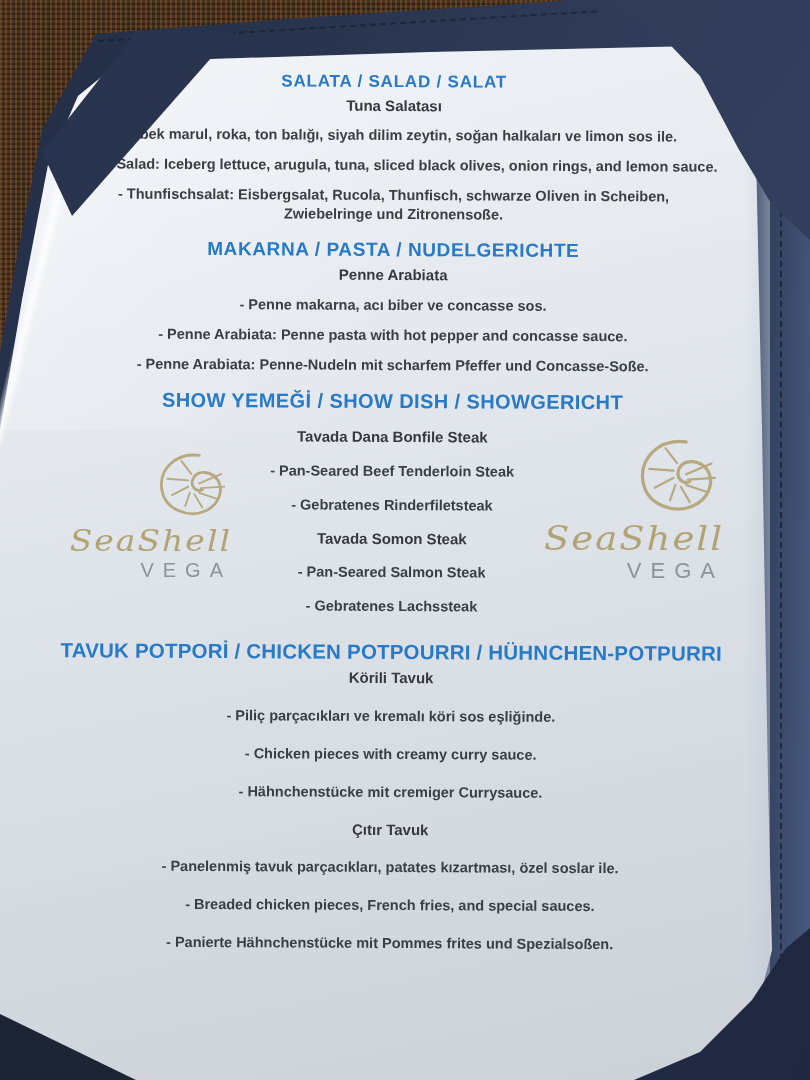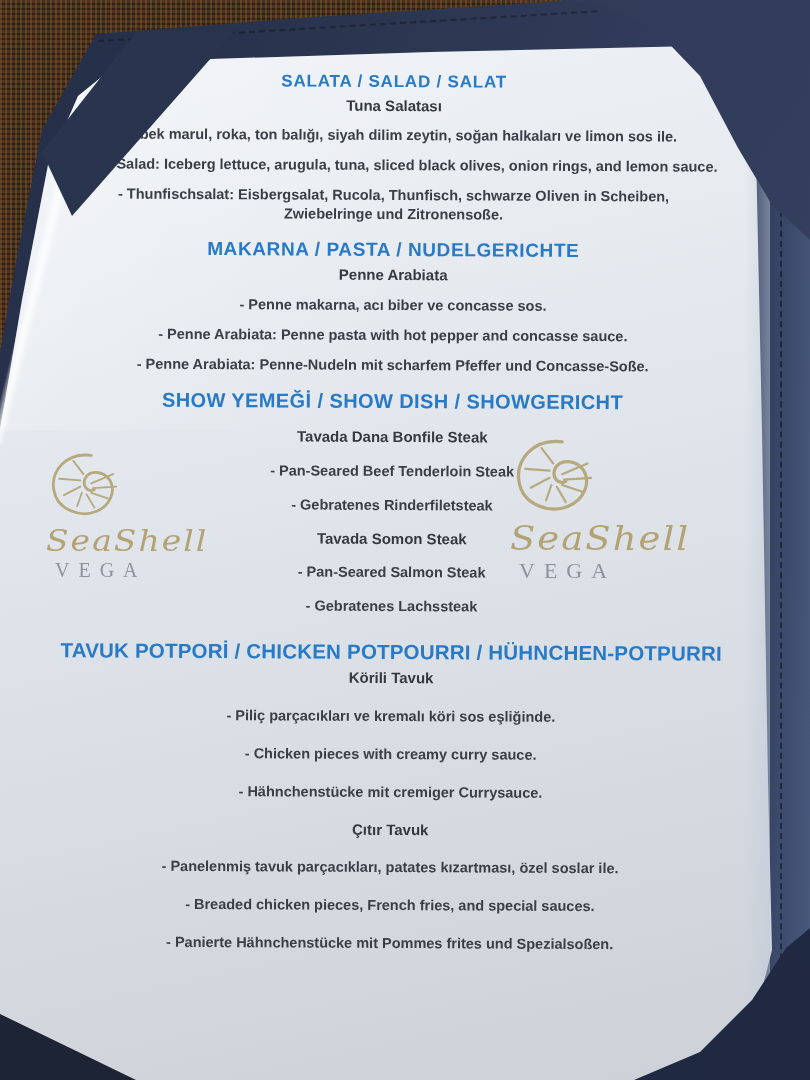--- a/index.html
+++ b/index.html
@@ -63,28 +63,28 @@
   }
   .corner-br{
     background:linear-gradient(115deg,#2a3450,#1f2840);
     clip-path:polygon(810px 928px,810px 1080px,634px 1080px,700px 1052px,752px 1000px,786px 948px);
   }
   .corner-bl{
     background:#1c2435;
     clip-path:polygon(0px 1014px,136px 1080px,0px 1080px);
   }
   
-  .logo{position:absolute;text-align:left;color:#b2a171;}
+  .logo{position:absolute;text-align:right;color:#b2a171;}
   .logo .shell{margin:0 auto;opacity:.9;}
   .logo .brand{
     font-family:"DejaVu Serif",serif;font-style:italic;
     color:#b3a273;letter-spacing:2px;transform:scaleY(.92);line-height:1;
   }
   .logo .sub{
-    font-family:Liberation Serif, serif;color:#8d939b;
+    font-family:Liberation Sans, sans-serif;color:#8d939b;
     letter-spacing:9px;margin-top:3px;padding-left:9px;line-height:1;
   }
   .logo-left{left:46px;top:450px;width:186px;}
   .logo-left .shell{width:78px;height:70px;}
   .logo-left .brand{font-size:33px;}
   .logo-left .sub{font-size:20px;}
   .logo-right{left:510px;top:436px;width:214px;}
   .logo-right .shell{width:90px;height:80px;}
   .logo-right .brand{font-size:37px;}
   .logo-right .sub{font-size:22px;}

